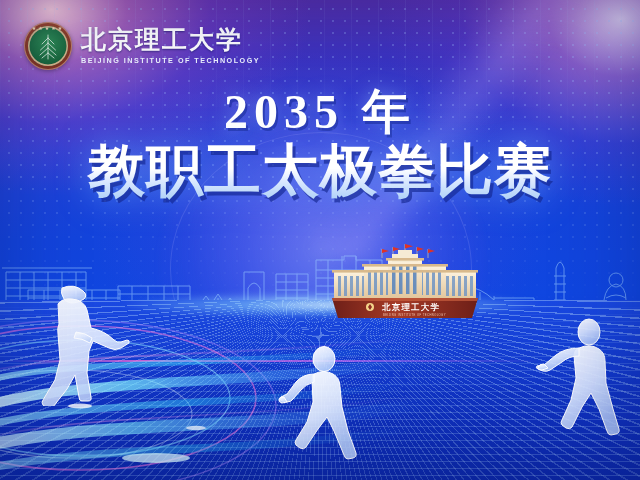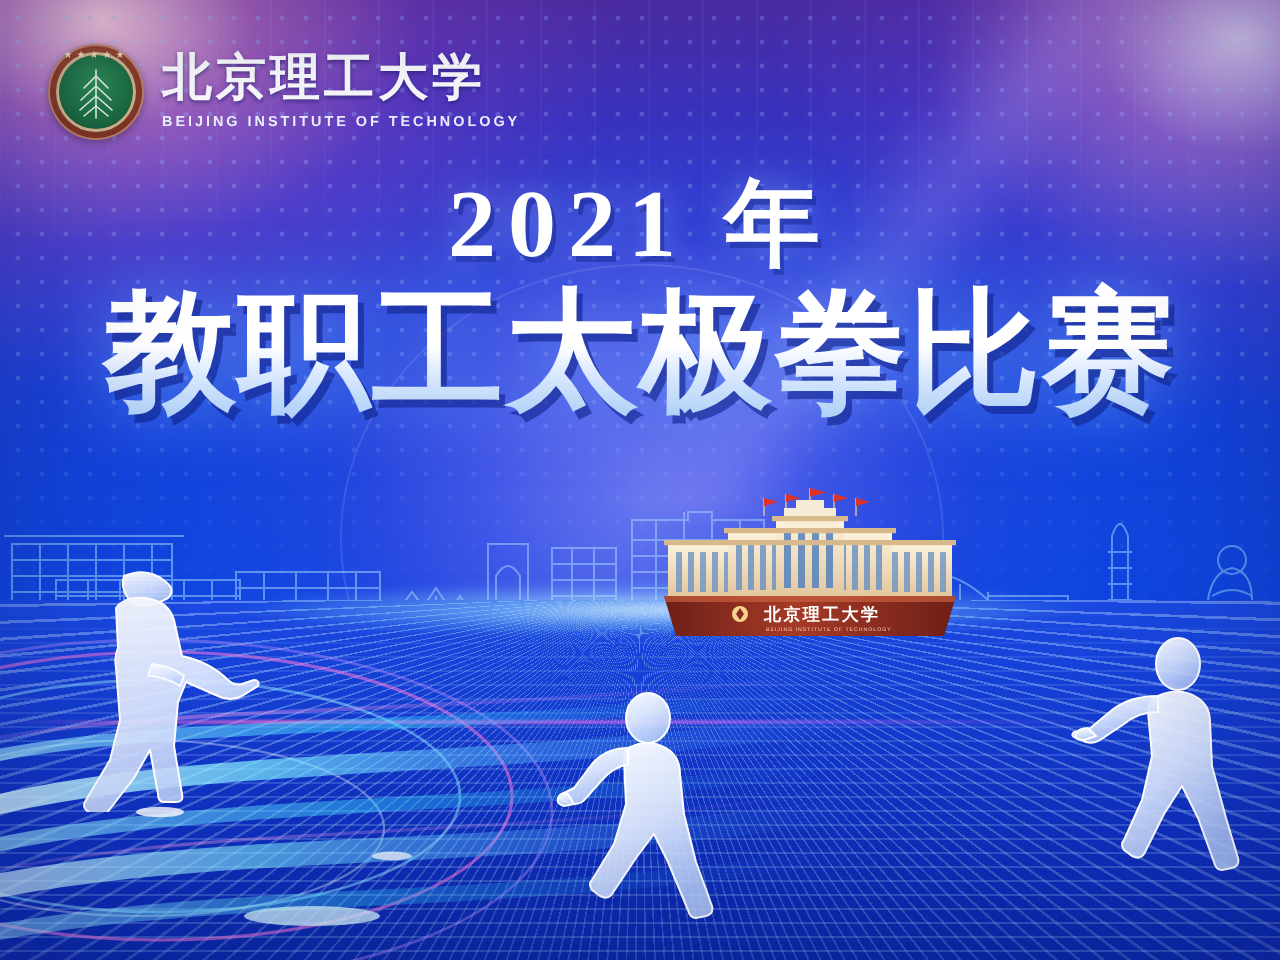--- a/index.html
+++ b/index.html
@@ -66,21 +66,21 @@
   
   .title-year{
     position:absolute;left:0;top:80px;width:640px;text-align:center;
     font-family:"Liberation Serif","DejaVu Serif",serif;font-weight:bold;
     font-size:48px;letter-spacing:6px;color:#ffffff;
     text-shadow:2px 3px 0 rgba(22,40,150,.55), 0 0 18px rgba(150,190,255,.55);
   }
   .title-main{
     position:absolute;left:0;top:140px;width:640px;text-align:center;
     font-family:"DejaVu Sans","Liberation Sans",sans-serif;font-weight:bold;
-    font-size:66px;letter-spacing:1px;line-height:1.08;
+    font-size:57px;letter-spacing:1px;line-height:1.08;
     background:linear-gradient(180deg,#ffffff 0%,#ffffff 46%,#dbe9ff 66%,#a9cdf6 100%);
     -webkit-background-clip:text;background-clip:text;color:transparent;
     filter:drop-shadow(3px 4px 0 rgba(18,36,140,.62)) drop-shadow(0 0 16px rgba(120,180,255,.5));
   }
 
   
   .skyline{position:absolute;left:0;top:228px;width:640px;height:92px;pointer-events:none;}
 
   
   .ground{
@@ -382,17 +382,17 @@
           <path d="M11 20 L5 25 M11 20 L17 25"></path>
         </g>
       </svg>
     </div>
     <div class="logo-text">
       <div class="cn-name">北京理工大学</div>
       <div class="en-name">BEIJING INSTITUTE OF TECHNOLOGY</div>
     </div>
   </div>
 
-  <div class="title-year">2021 年</div>
+  <div class="title-year">2035 年</div>
   <div class="title-main">教职工太极拳比赛</div>
 
   <div class="vignette"></div>
 </div>
 
 </body></html>

